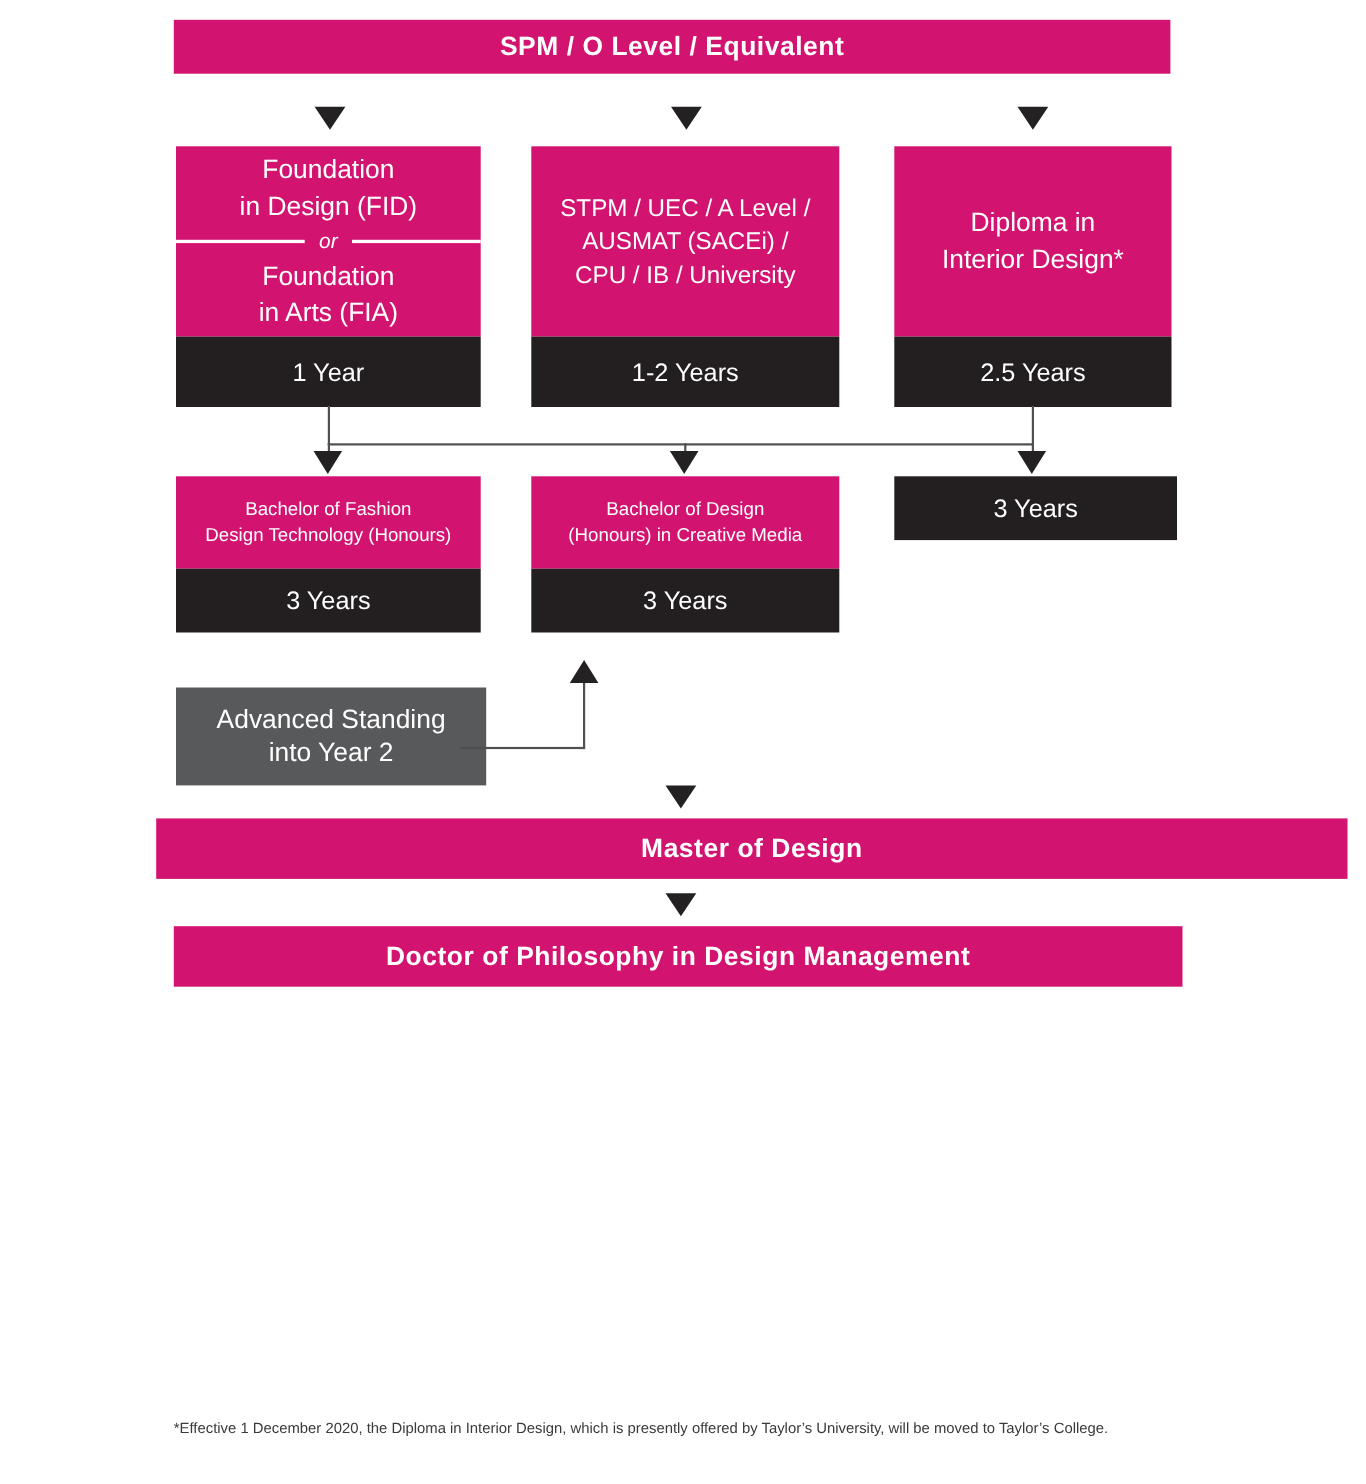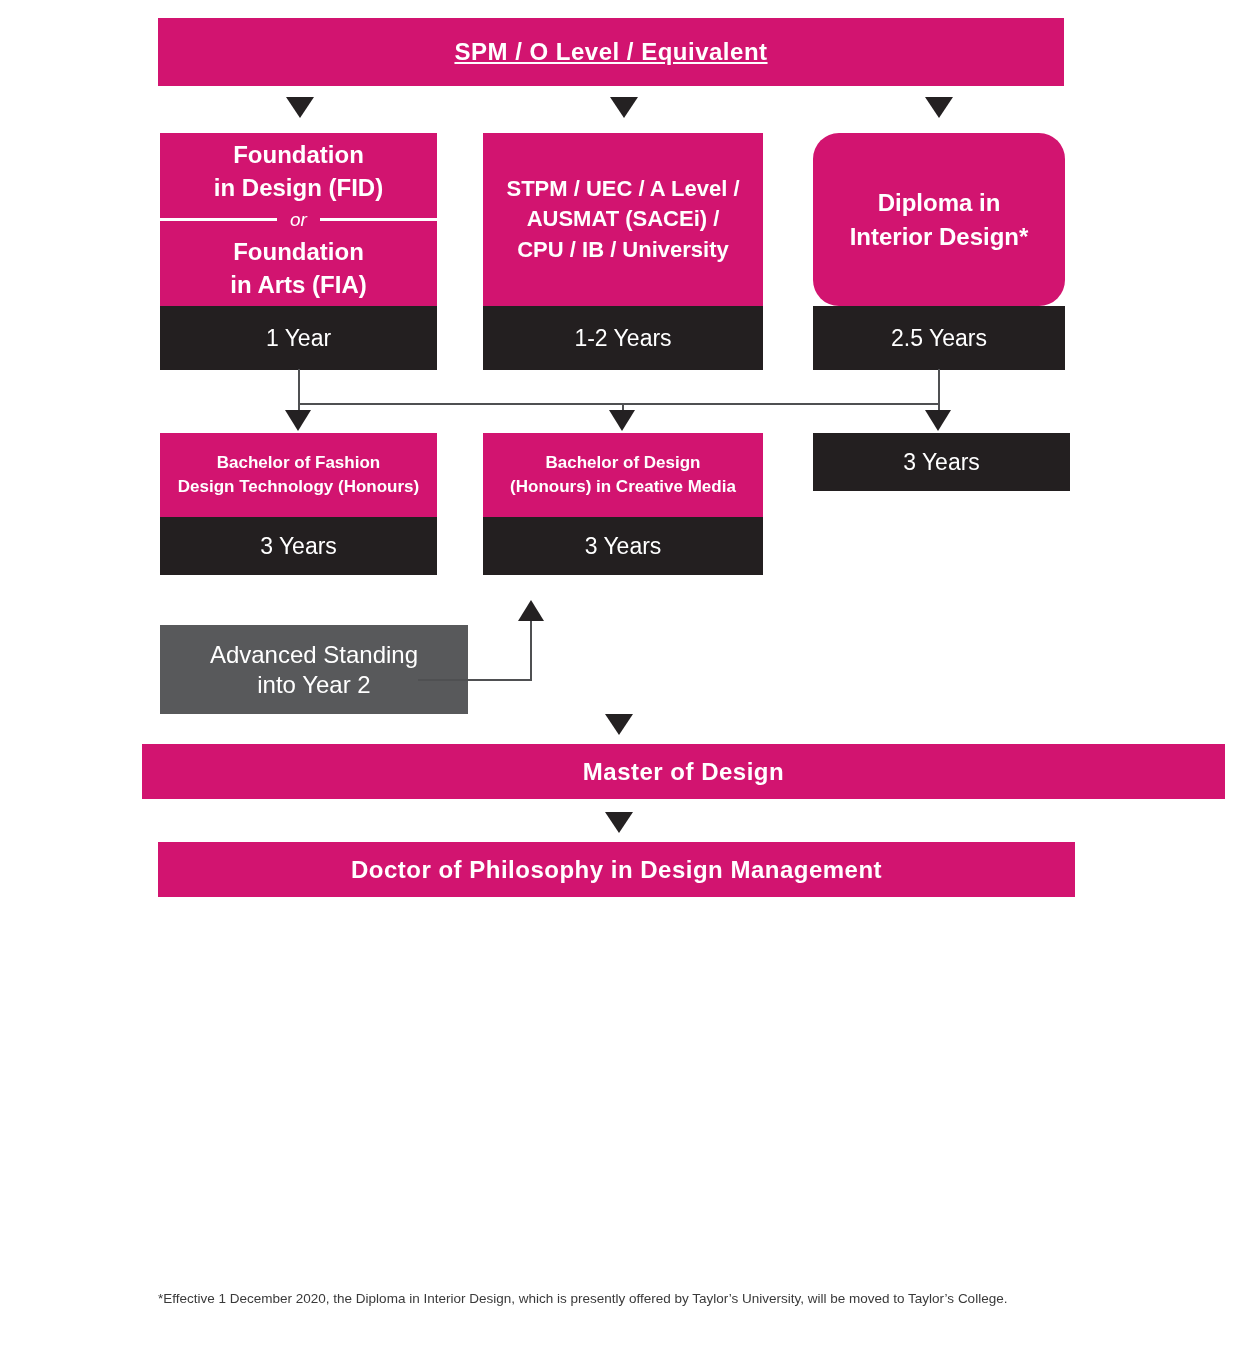--- a/index.html
+++ b/index.html
@@ -32,21 +32,21 @@
     background: var(--pink);
     color: #ffffff;
     display: flex;
     flex-direction: column;
     align-items: center;
     justify-content: center;
     text-align: center;
     width: 100%;
   }
   .pbox-title {
-    font-weight: 700;
+    font-weight: 400;
     white-space: pre-line;
     line-height: 1.38;
   }
   .t24 { font-size: 24px; }
   .t22 { font-size: 22px; }
   .t17 { font-size: 17px; line-height: 1.42; }
   .pbox-bottom {
     background: var(--dark);
     color: #ffffff;
     font-size: 23px;
@@ -98,21 +98,21 @@
     color: var(--note);
     font-size: 13.5px;
     line-height: 1.7;
   }
 </style>
 </head>
 <body>
 
 <div class="canvas">
 
-  <div class="banner" style="left:158px; top:18px; width:906px; height:68px;text-decoration:underline;">SPM / O Level / Equivalent</div>
+  <div class="banner" style="left:158px; top:18px; width:906px; height:49px;">SPM / O Level / Equivalent</div>
 
   <div class="tri-down" style="left:286px; top:97px;"></div>
   <div class="tri-down" style="left:610px; top:97px;"></div>
   <div class="tri-down" style="left:925px; top:97px;"></div>
 
   <div class="pbox" style="left:160px; top:133px; width:277px;">
     <div class="pbox-top" style="height:173px;">
       <div class="pbox-title t24">Foundation
 in Design (FID)</div>
       <div class="or-row">
@@ -129,21 +129,21 @@
   <div class="pbox" style="left:483px; top:133px; width:280px;">
     <div class="pbox-top" style="height:173px;">
       <div class="pbox-title t22">STPM / UEC / A Level /
 AUSMAT (SACEi) /
 CPU / IB / University</div>
     </div>
     <div class="pbox-bottom" style="height:64px;">1-2 Years</div>
   </div>
 
   <div class="pbox" style="left:813px; top:133px; width:252px;">
-    <div class="pbox-top" style="height:173px;border-radius:26px;">
+    <div class="pbox-top" style="height:173px;">
       <div class="pbox-title t24">Diploma in
 Interior Design*</div>
     </div>
     <div class="pbox-bottom" style="height:64px;">2.5 Years</div>
   </div>
 
   <div class="vline" style="left:298px; top:369px; height:36px;"></div>
   <div class="vline" style="left:938px; top:369px; height:36px;"></div>
   <div class="hline" style="left:298px; top:403px; width:642px;"></div>
   <div class="vline" style="left:298px; top:403px; height:10px;"></div>
@@ -166,21 +166,21 @@
       <div class="pbox-title t17">Bachelor of Design
 (Honours) in Creative Media</div>
     </div>
     <div class="pbox-bottom" style="height:58px;">3 Years</div>
   </div>
 
   <div class="pbox" style="left:813px; top:433px; width:257px;">
     <div class="pbox-bottom" style="height:58px;">3 Years</div>
   </div>
 
-  <div class="grey-box" style="left:160px; top:625px; width:308px; height:89px;">Advanced Standing
+  <div class="grey-box" style="left:160px; top:625px; width:282px; height:89px;">Advanced Standing
 into Year 2</div>
   <div class="hline" style="left:418px; top:679px; width:113px;"></div>
   <div class="vline" style="left:530px; top:620px; height:61px;"></div>
   <div class="tri-up" style="left:518px; top:600px;"></div>
 
   <div class="tri-down" style="left:605px; top:714px;"></div>
 
   <div class="banner" style="left:142px; top:744px; width:1083px; height:55px;">Master of Design</div>
 
   <div class="tri-down" style="left:605px; top:812px;"></div>

